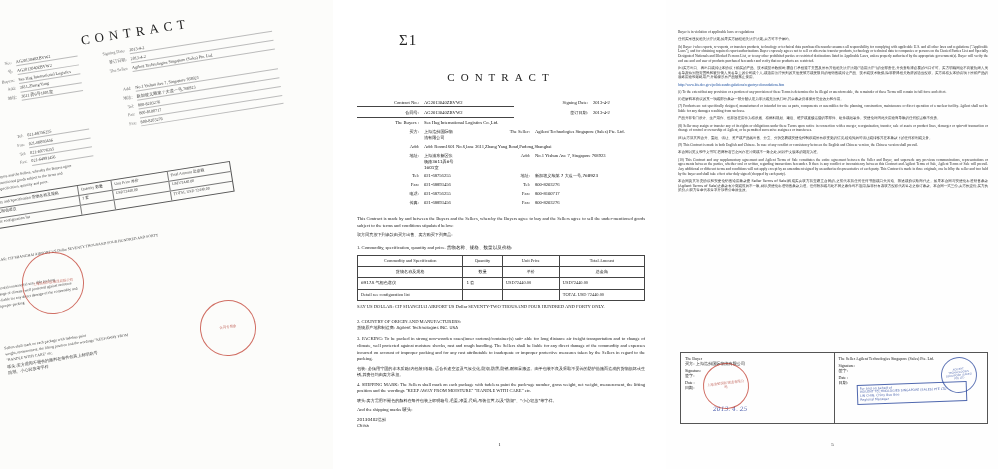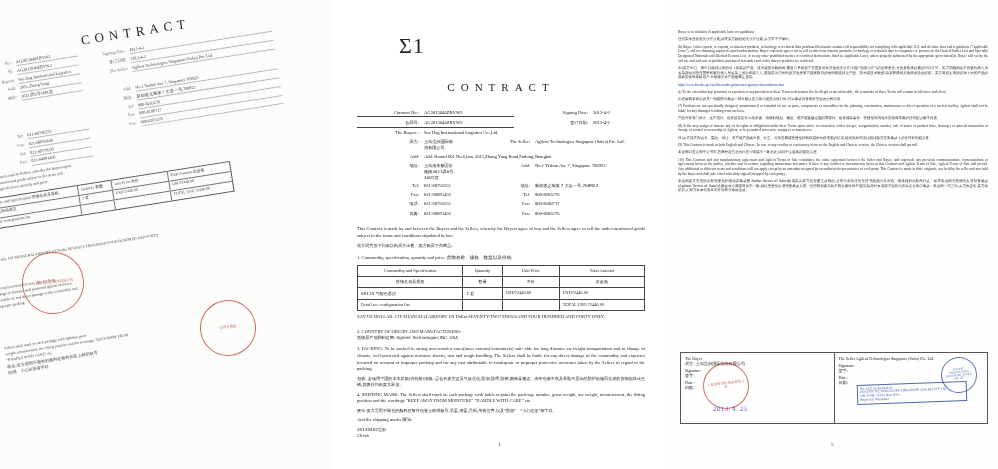--- a/index.html
+++ b/index.html
@@ -81,21 +81,21 @@
     position: absolute;
     left: 24px;
     top: 18px;
     width: 288px;
     font-size: 4.6px;
     line-height: 1.45;
     color: #222;
   }
   .sigma {
     font-family: "Liberation Serif", serif;
-    font-size: 22px;
+    font-size: 15px;
     letter-spacing: 1px;
     margin: 12px 0 18px 42px;
   }
   .c-title {
     font-size: 11px;
     letter-spacing: 6px;
     text-align: center;
     margin: 0 0 14px 0;
     font-weight: 400;
   }

